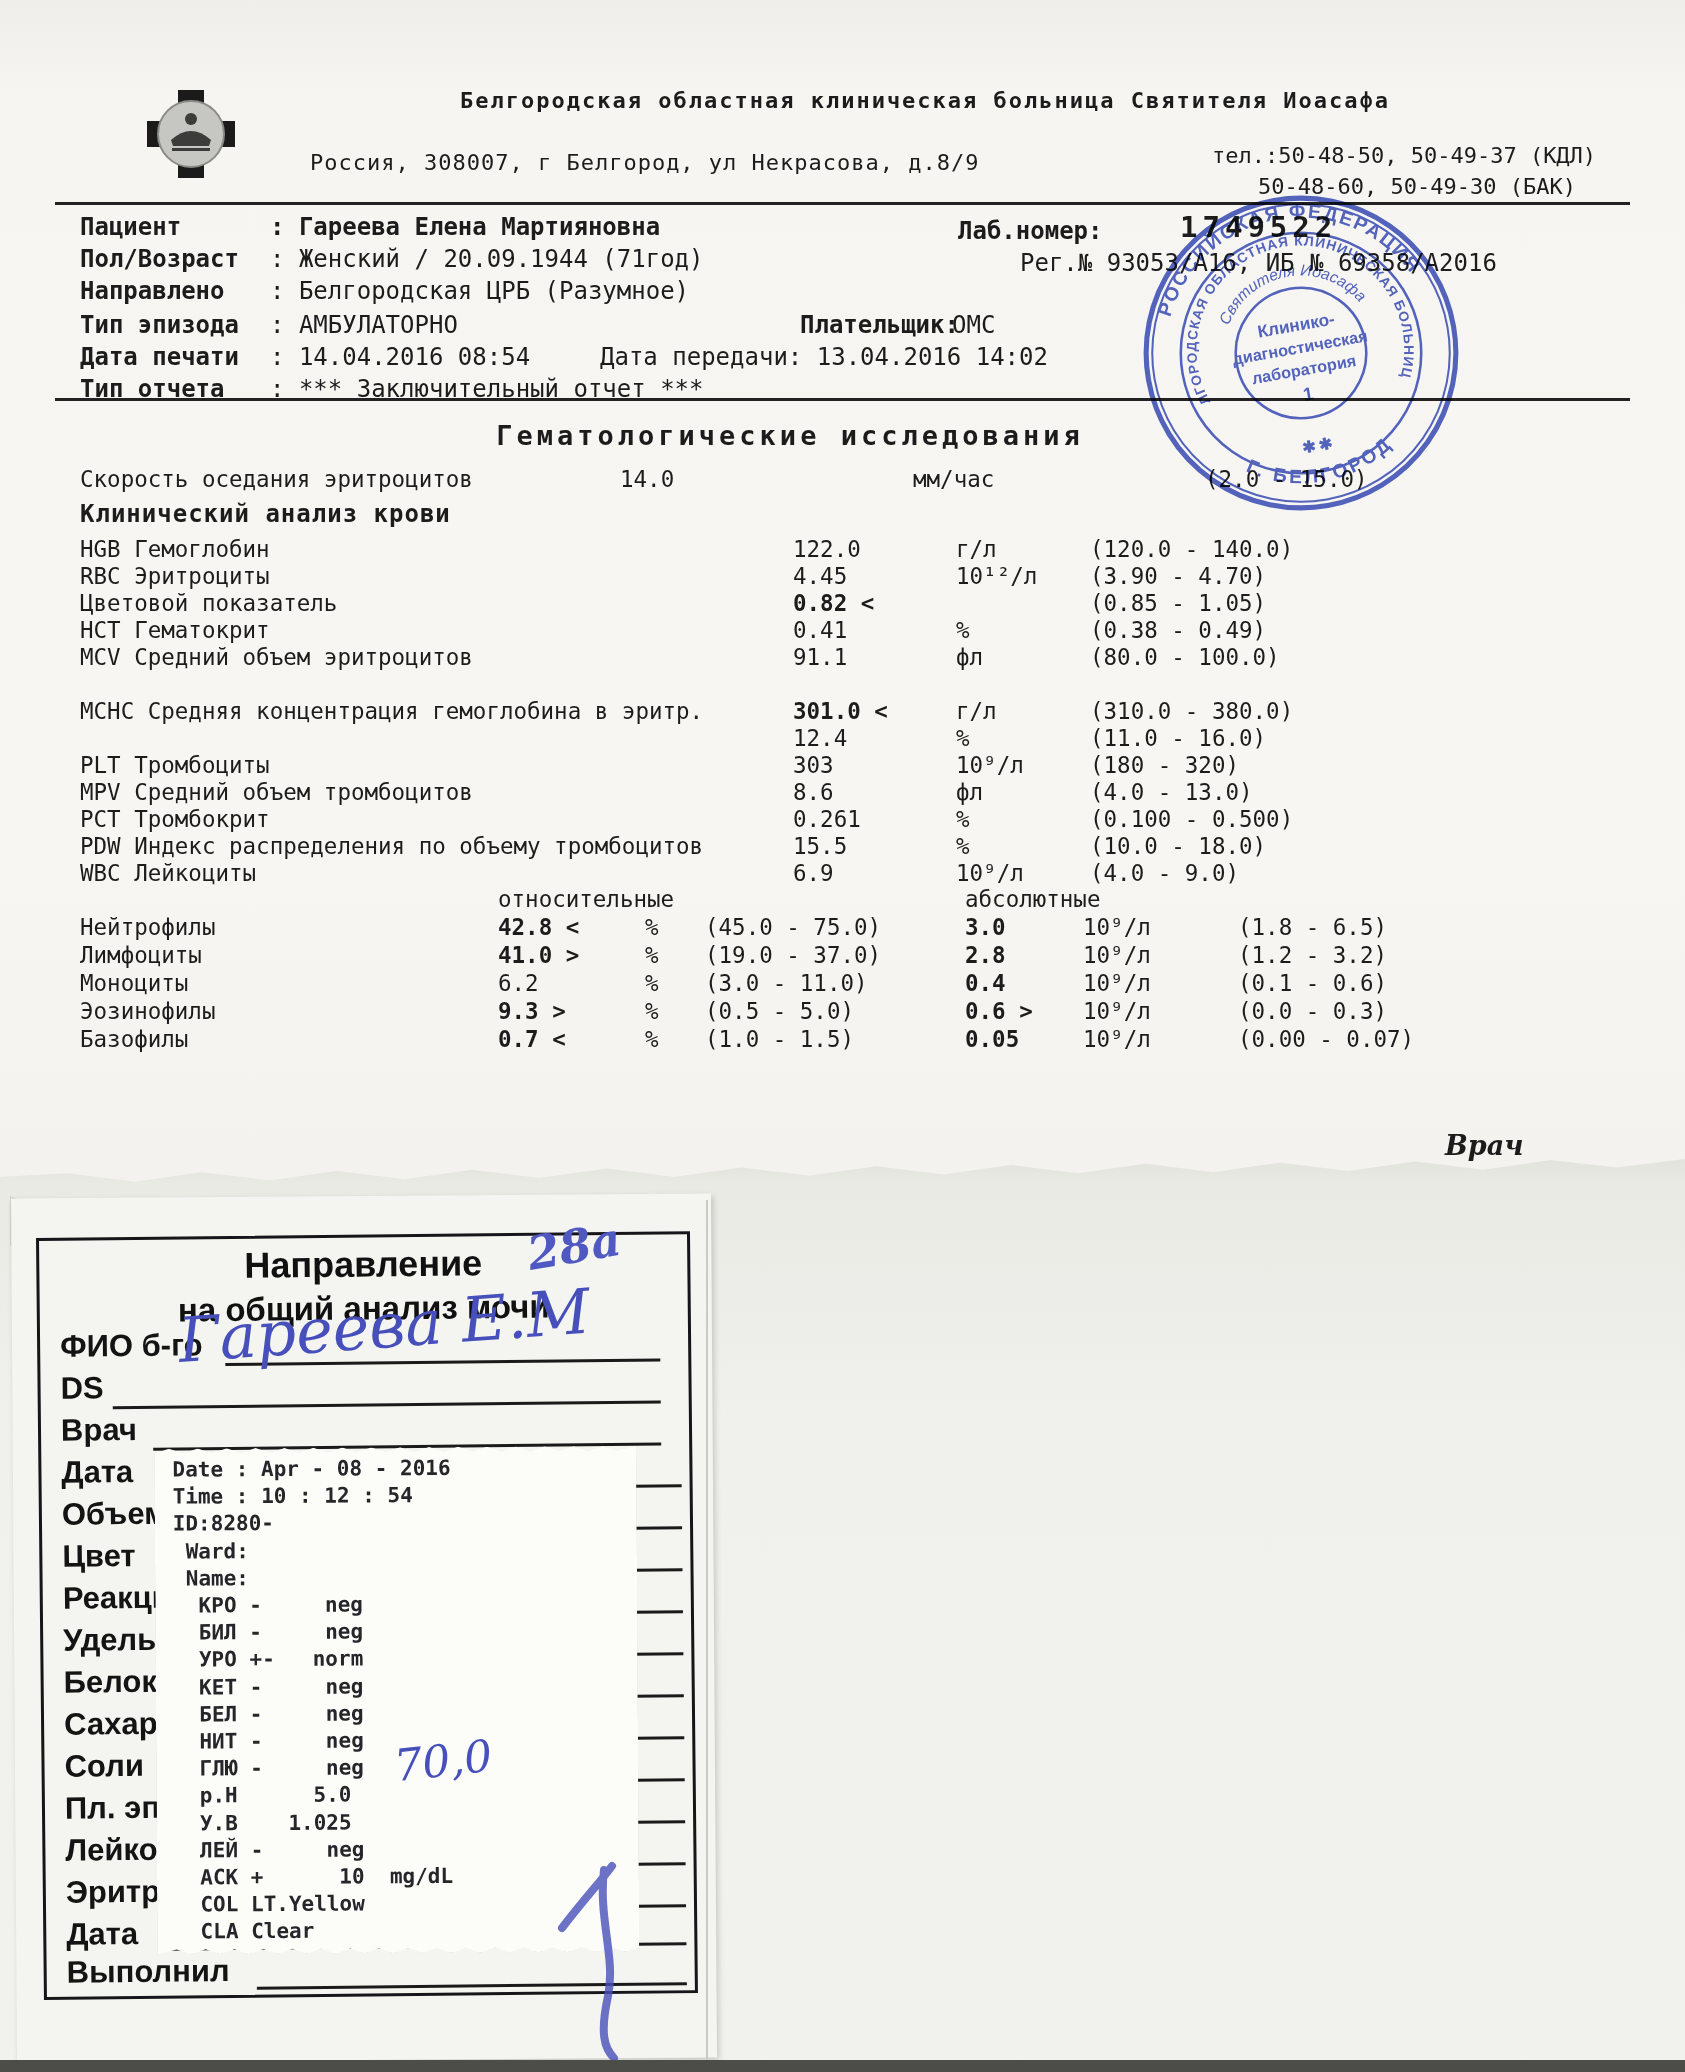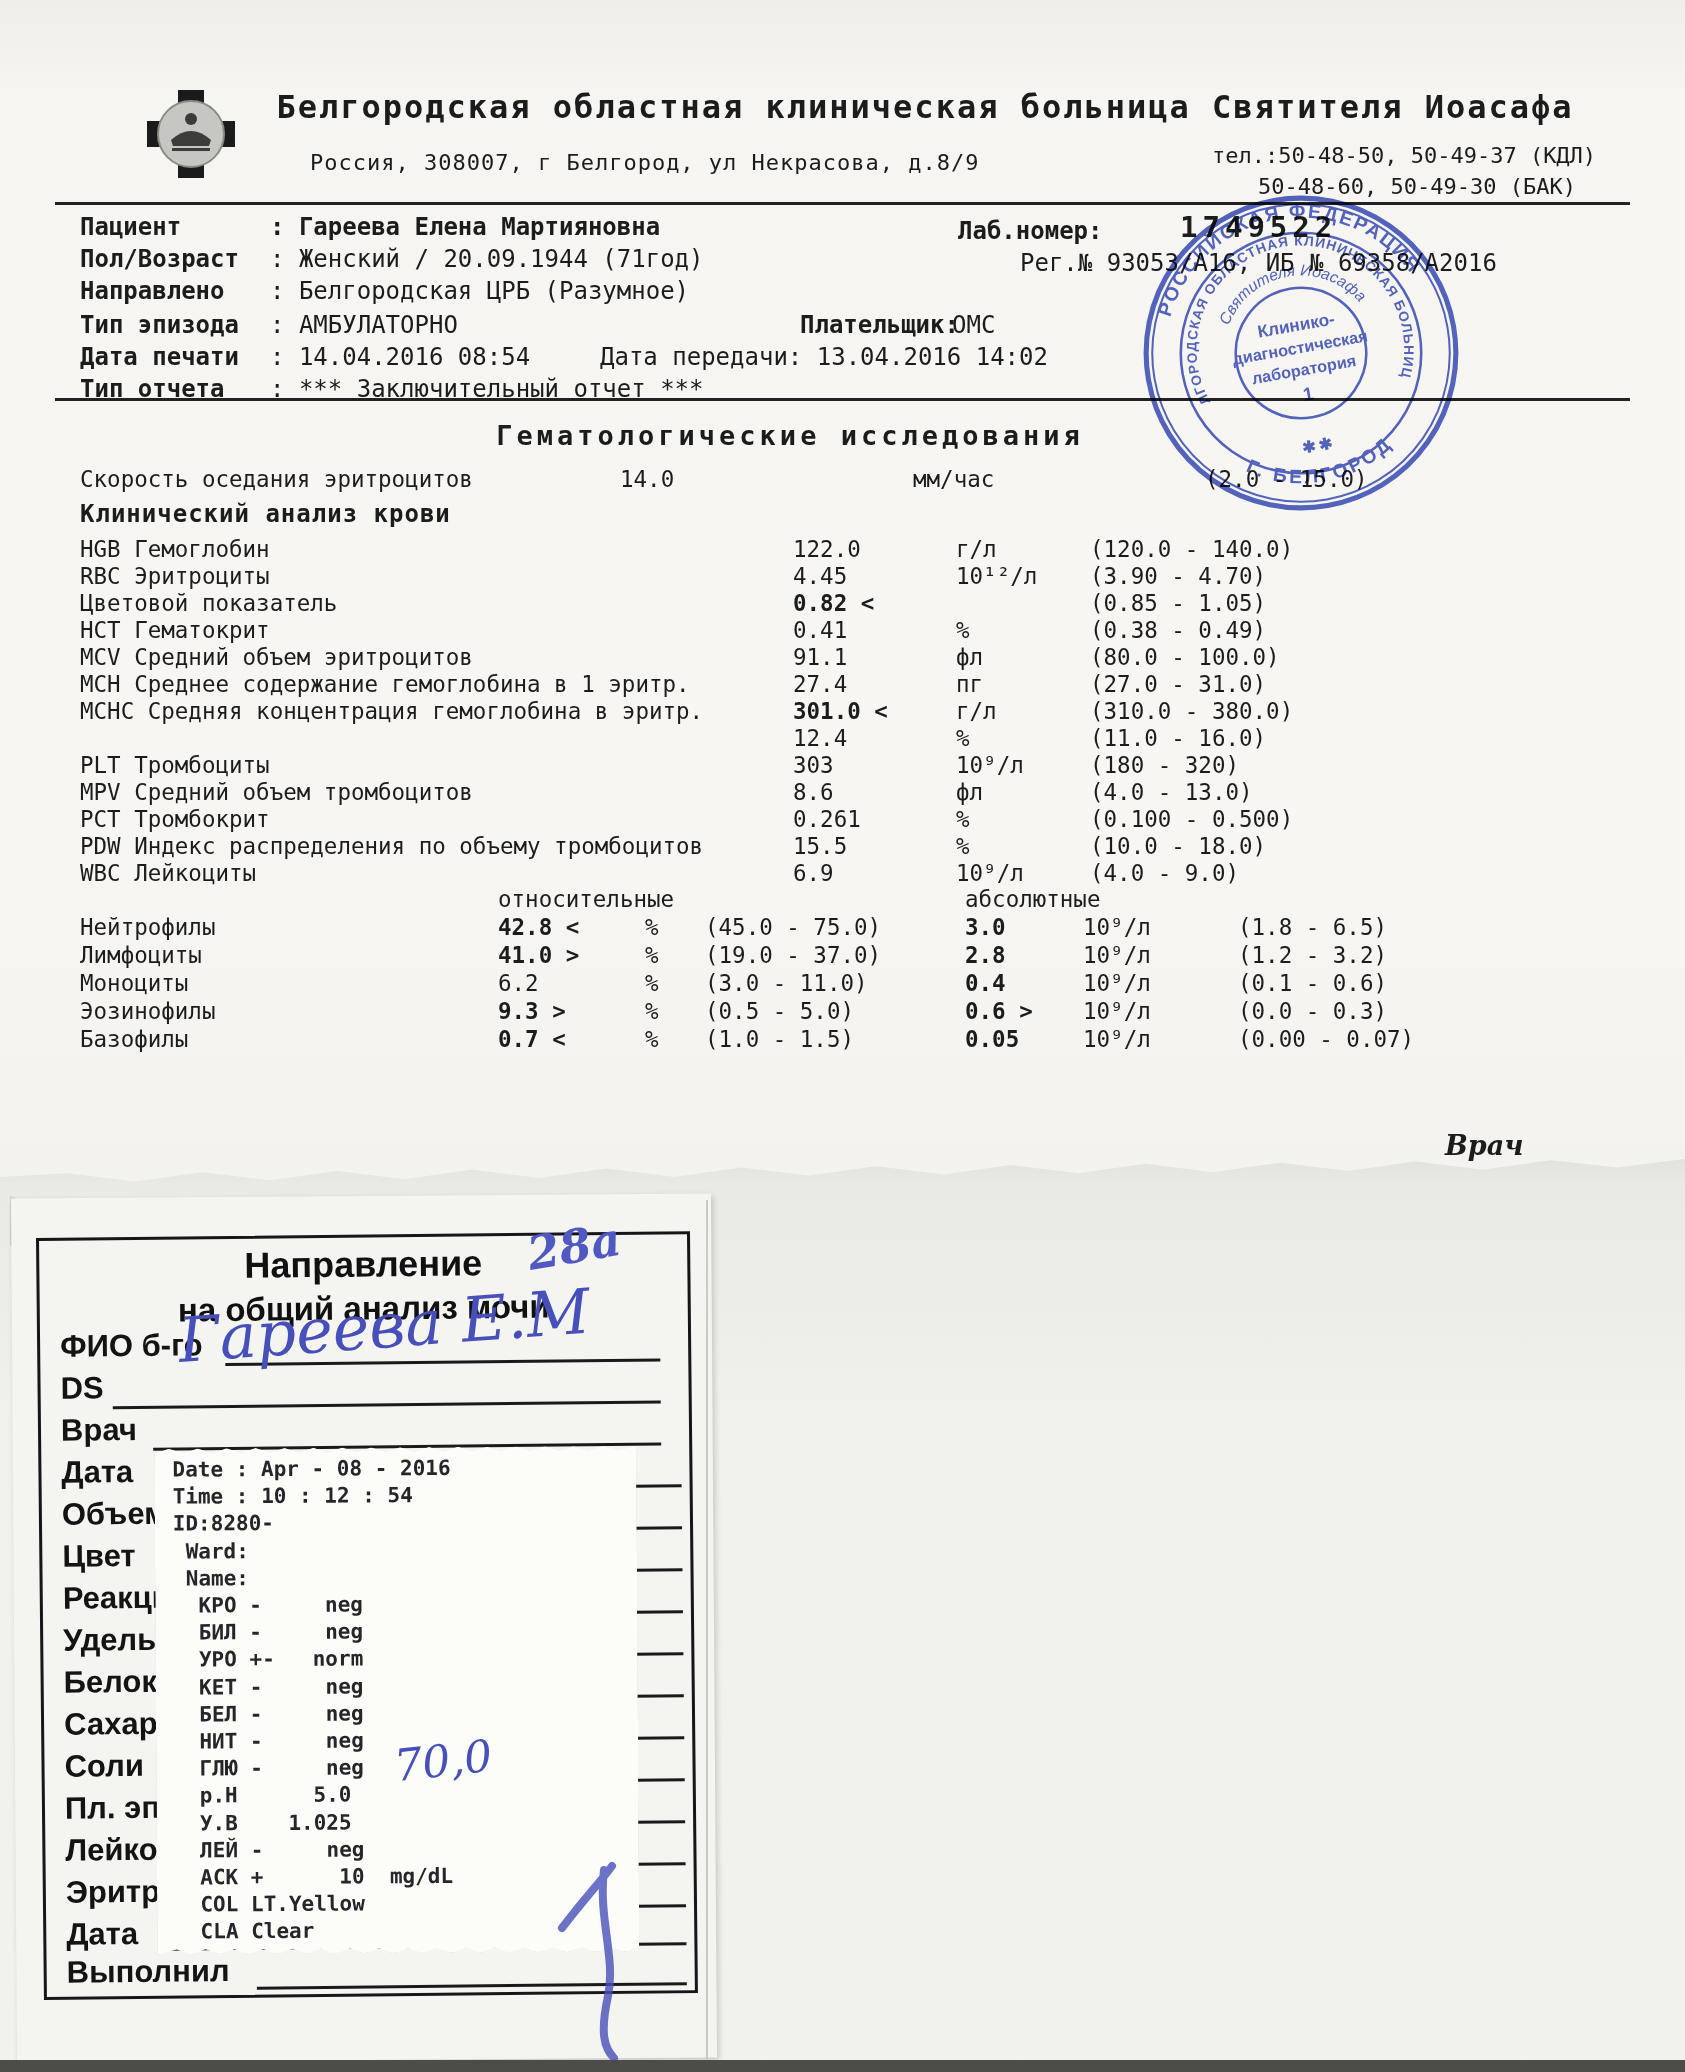--- a/index.html
+++ b/index.html
@@ -14,21 +14,21 @@
     box-shadow:2px 3px 6px rgba(0,0,0,.18);transform:rotate(-0.4deg);}
   #form-paper-fold{left:10px;top:1196px;width:34px;height:70px;background:#d3d4cd;
     clip-path:polygon(0 0,100% 18%,55% 100%,0 70%);}
   #sheet-top{left:0;top:0;width:1685px;height:1190px;
     background:linear-gradient(180deg,#efeeea 0%,#f6f5f2 8%,#f7f6f3 70%,#f3f2ee 100%);
     filter:drop-shadow(0 5px 4px rgba(40,40,35,.45));
     clip-path:polygon(0% 0%,100% 0%,100% 97.4%,96% 98.1%,92% 97.5%,88% 98.3%,84% 97.6%,80% 98.4%,
       76% 97.7%,72% 98.5%,68% 97.8%,64% 98.6%,60% 97.9%,56% 98.7%,52% 98.0%,48% 98.8%,44% 98.1%,
       40% 98.9%,36% 98.2%,32% 99.0%,28% 98.3%,24% 99.1%,20% 98.4%,16% 99.2%,12% 98.5%,8% 99.3%,
       4% 98.6%,0% 98.9%);}
-  #hosp-name{left:250px;top:88px;width:1350px;text-align:center;font-size:32px;font-weight:bold;
+  #hosp-name{left:250px;top:88px;width:1350px;text-align:center;font-size:22px;font-weight:bold;
     letter-spacing:2px;}
   #hosp-addr{left:310px;top:150px;font-size:22px;letter-spacing:1px;}
   #phone1{left:1212px;top:143px;font-size:22px;}
   #phone2{left:1258px;top:174px;font-size:22px;}
   .rule{left:55px;width:1575px;height:3px;background:#222;}
   .inf-row{left:80px;font-size:24px;}
   .inf-row .lb{display:inline-block;width:190px;font-weight:bold;}
   #lab-label{left:958px;top:217px;font-size:24px;font-weight:bold;}
   #lab-value{left:1180px;top:210px;font-size:29px;font-weight:bold;letter-spacing:5px;}
   #reg-line{left:1020px;top:249px;font-size:24px;}
@@ -251,26 +251,20 @@
         <span class="vl">0.41</span>
         <span class="un">%</span>
         <span class="rg">(0.38 - 0.49)</span>
       </div>
     <div class="abs cbc-row t22" style="top:644px">
         <span class="nm">MCV Средний объем эритроцитов</span>
         <span class="vl">91.1</span>
         <span class="un">фл</span>
         <span class="rg">(80.0 - 100.0)</span>
       </div>
-    <div class="abs cbc-row t22" style="top:671px">
-        <span class="nm">MCH Среднее содержание гемоглобина в 1 эритр.</span>
-        <span class="vl">27.4</span>
-        <span class="un">пг</span>
-        <span class="rg">(27.0 - 31.0)</span>
-      </div>
     <div class="abs cbc-row t22" style="top:698px">
         <span class="nm">MCHC Средняя концентрация гемоглобина в эритр.</span>
         <span class="vl bold">301.0 &lt;</span>
         <span class="un">г/л</span>
         <span class="rg">(310.0 - 380.0)</span>
       </div>
     <div class="abs cbc-row t22" style="top:725px">
         <span class="vl">12.4</span>
         <span class="un">%</span>
         <span class="rg">(11.0 - 16.0)</span>

